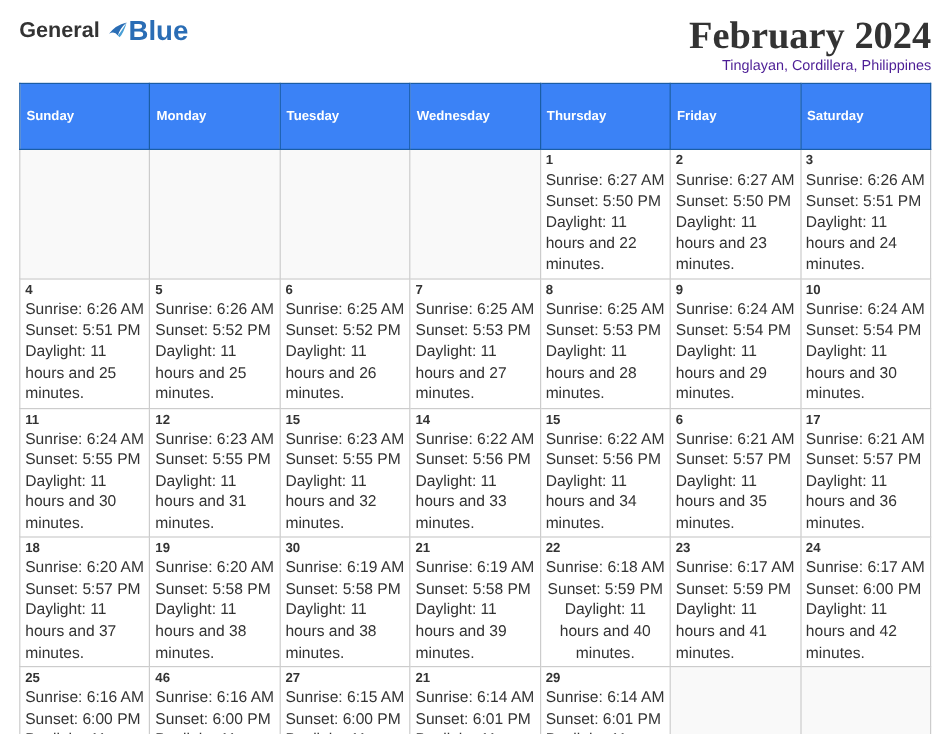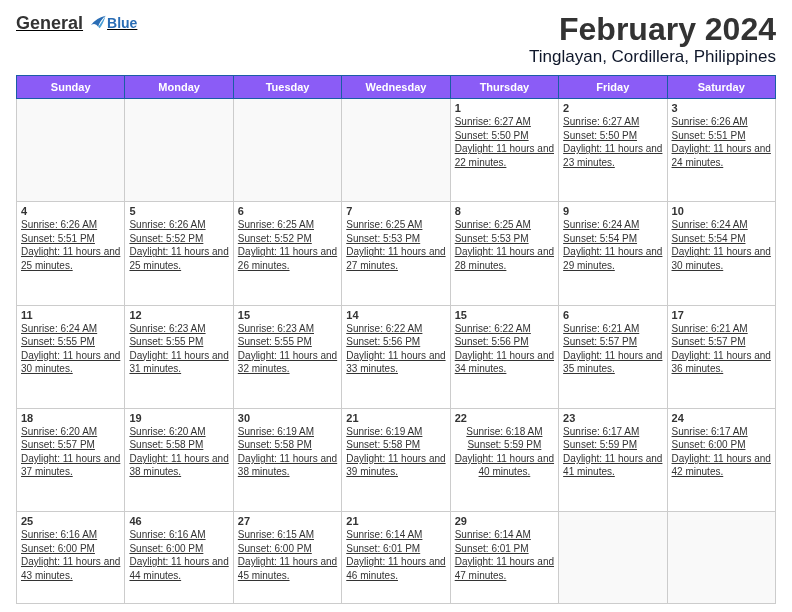--- a/index.html
+++ b/index.html
@@ -20,68 +20,68 @@
     .header {
       display: flex;
       justify-content: space-between;
       align-items: flex-start;
       margin-bottom: 8px;
     }
     .logo {
       display: flex;
       flex-direction: column;
       align-items: flex-start;
-      text-decoration: underline;
     }
     .logo-text {
       display: flex;
       align-items: center;
     }
     .logo-general {
       font-size: 18px;
       font-weight: bold;
       color: #333;
     }
     .logo-blue {
-      font-size: 14px;
+      font-size: 23px;
       font-weight: bold;
       color: #2a6db5;
     }
     .logo-bird {
       width: 22px;
       height: 22px;
       margin-left: 2px;
     }
     .header-right {
       text-align: right;
     }
     .month-title {
       font-size: 32px;
       font-weight: bold;
       color: #333;
       line-height: 1.1;
+      font-family: Liberation Serif, serif;
     }
     .location {
-      font-size: 17px;
-      color: #0f172a;
+      font-size: 12px;
+      color: #4c1d95;
     }
     .calendar {
       flex: 1;
       border: 1px solid #ccc;
       border-collapse: collapse;
       width: 100%;
       table-layout: fixed;
     }
     .calendar th {
-      background-color: #8b5cf6;
+      background-color: #3b82f6;
       color: #fff;
       font-size: 11px;
       font-weight: bold;
-      text-align: center;
-      padding: 5px 5px;
+      text-align: left;
+      padding: 21px 5px;
       border: 1px solid #1a5da5;
     }
     .calendar td {
       border: 1px solid #ccc;
       vertical-align: top;
       padding: 3px 4px;
       font-size: 9.5px;
       color: #333;
       background: #fff;
       width: calc(100% / 7);
@@ -90,24 +90,23 @@
       background: #f9f9f9;
     }
     .day-number {
       font-size: 11px;
       font-weight: bold;
       color: #333;
       display: block;
       margin-bottom: 1px;
     }
     .day-info {
-      font-size: 10px;
+      font-size: 13px;
       color: #333;
       line-height: 1.35;
-      text-decoration: underline;
     }
     tr.week-row td {
       height: 90px;
     }
     tr.week-row-last td {
       height: 80px;
     }
   </style>
 </head>
 <body>

